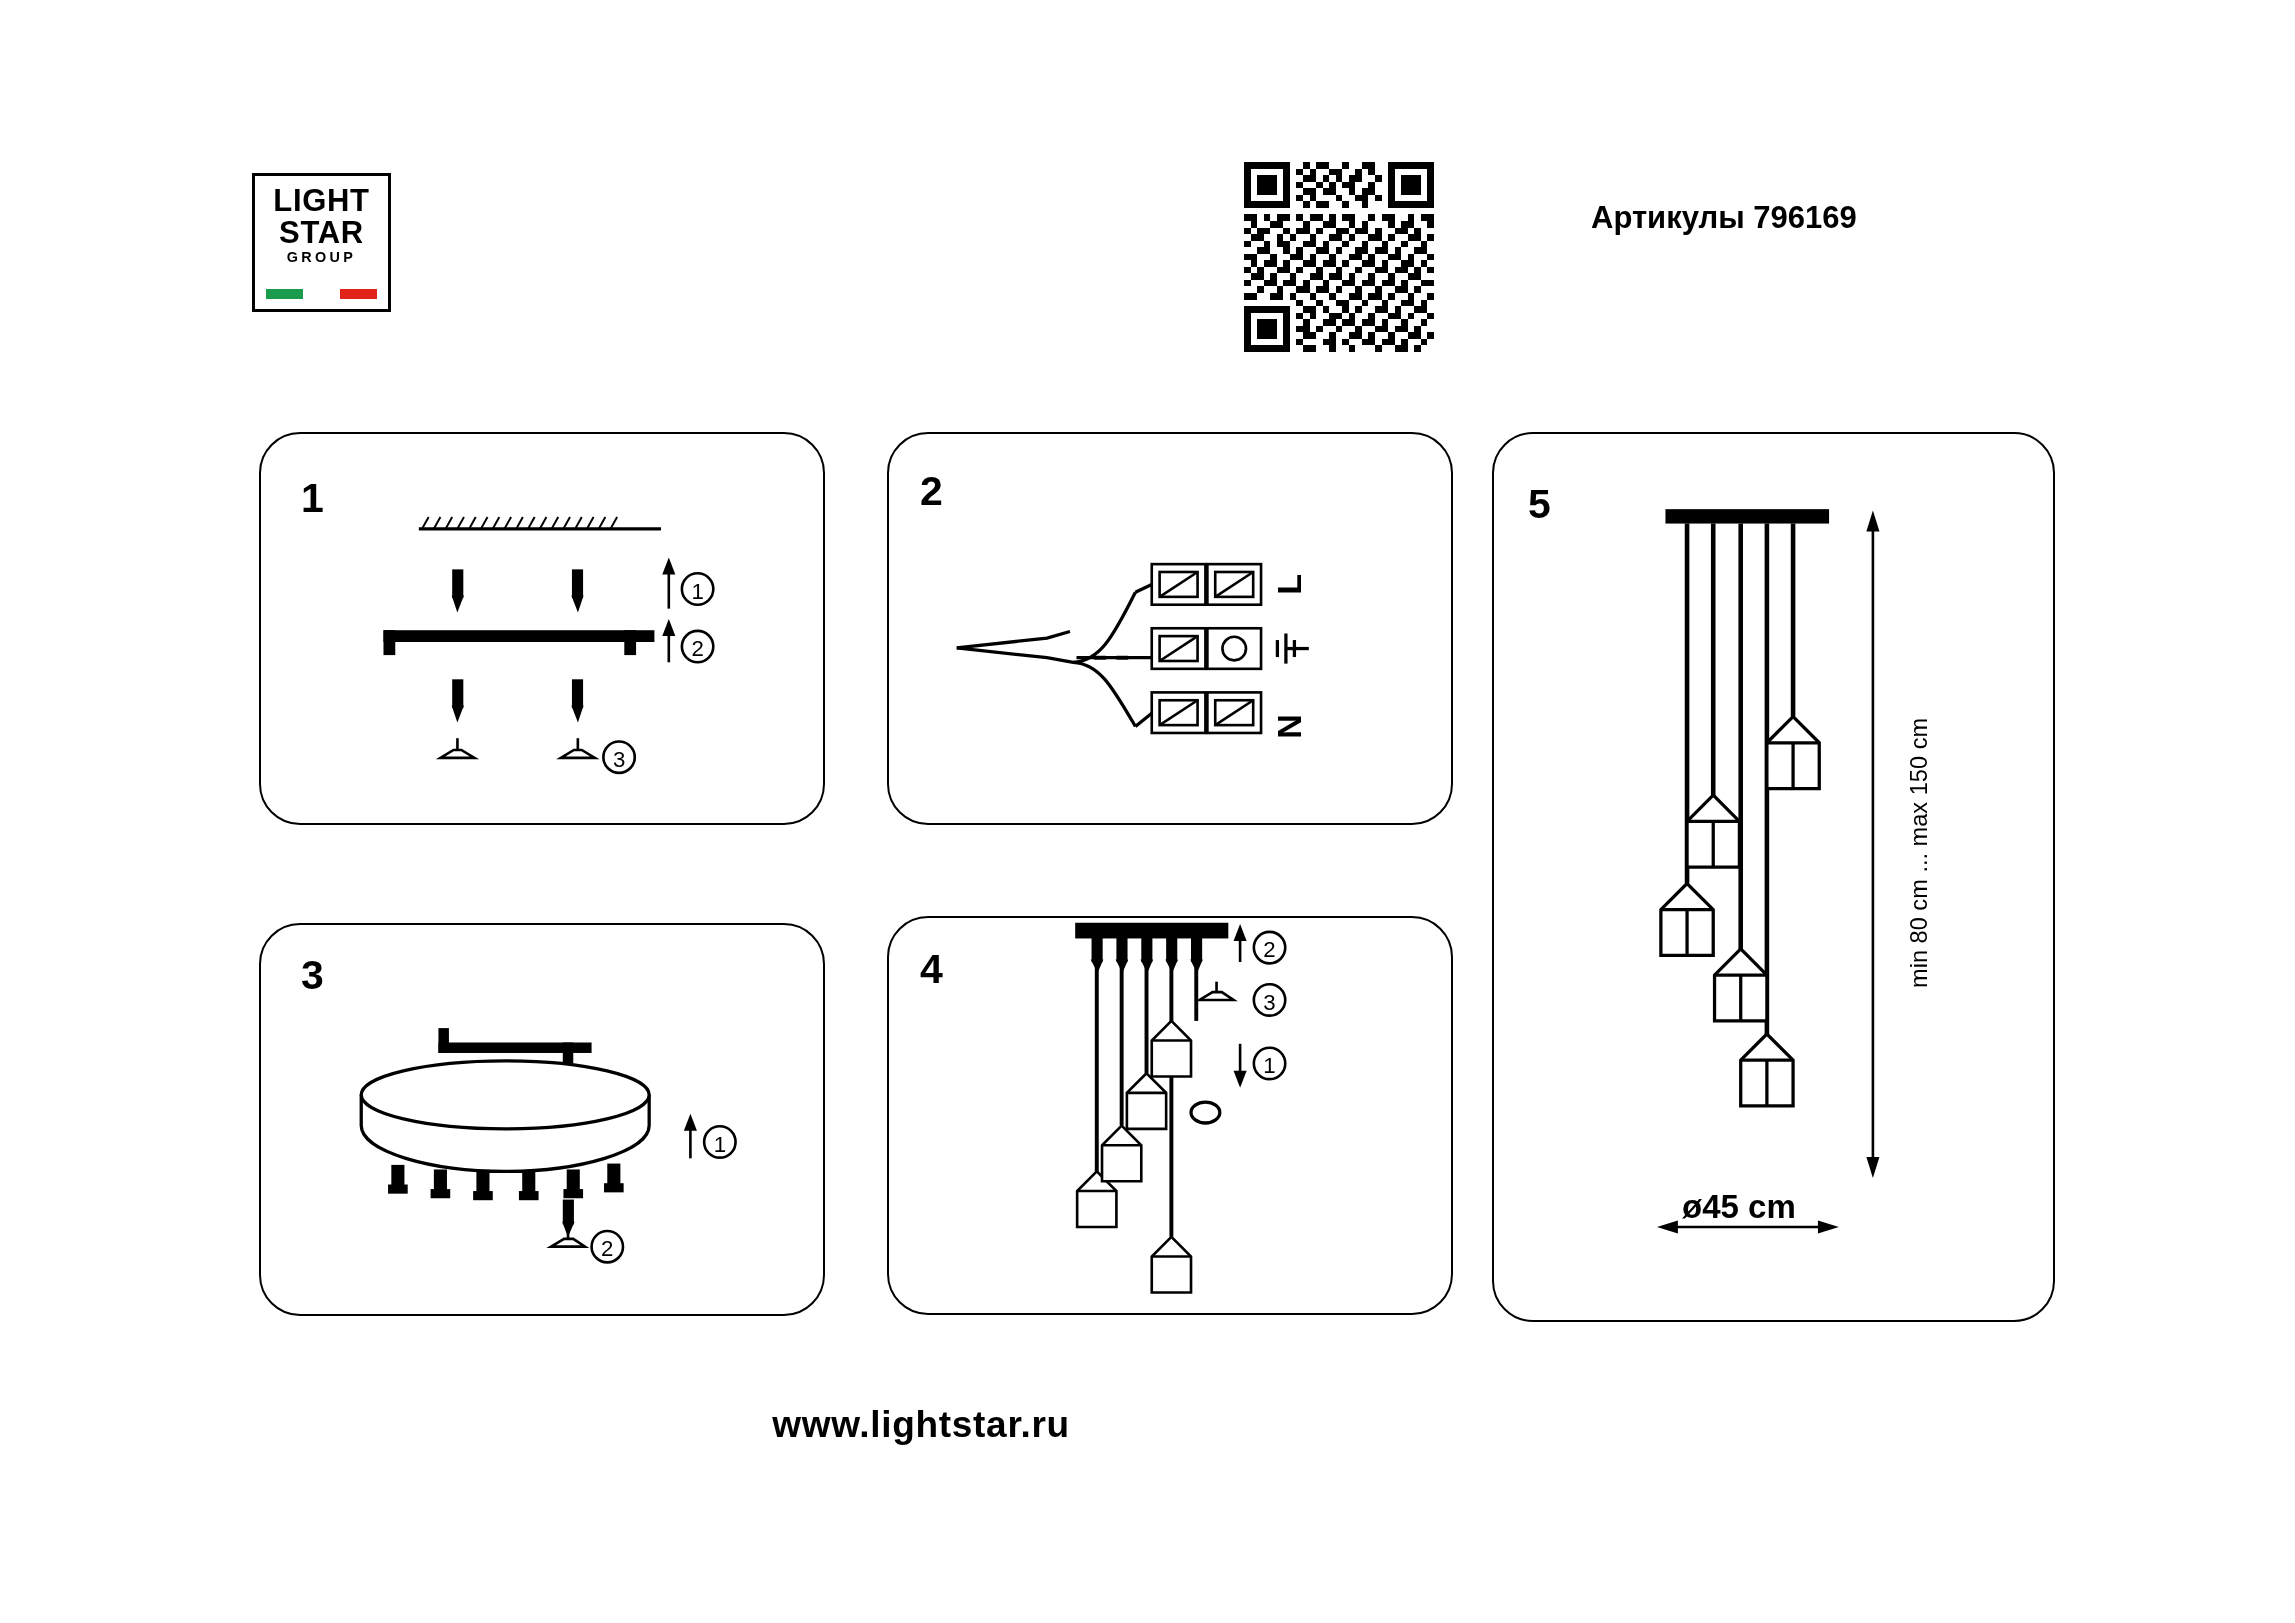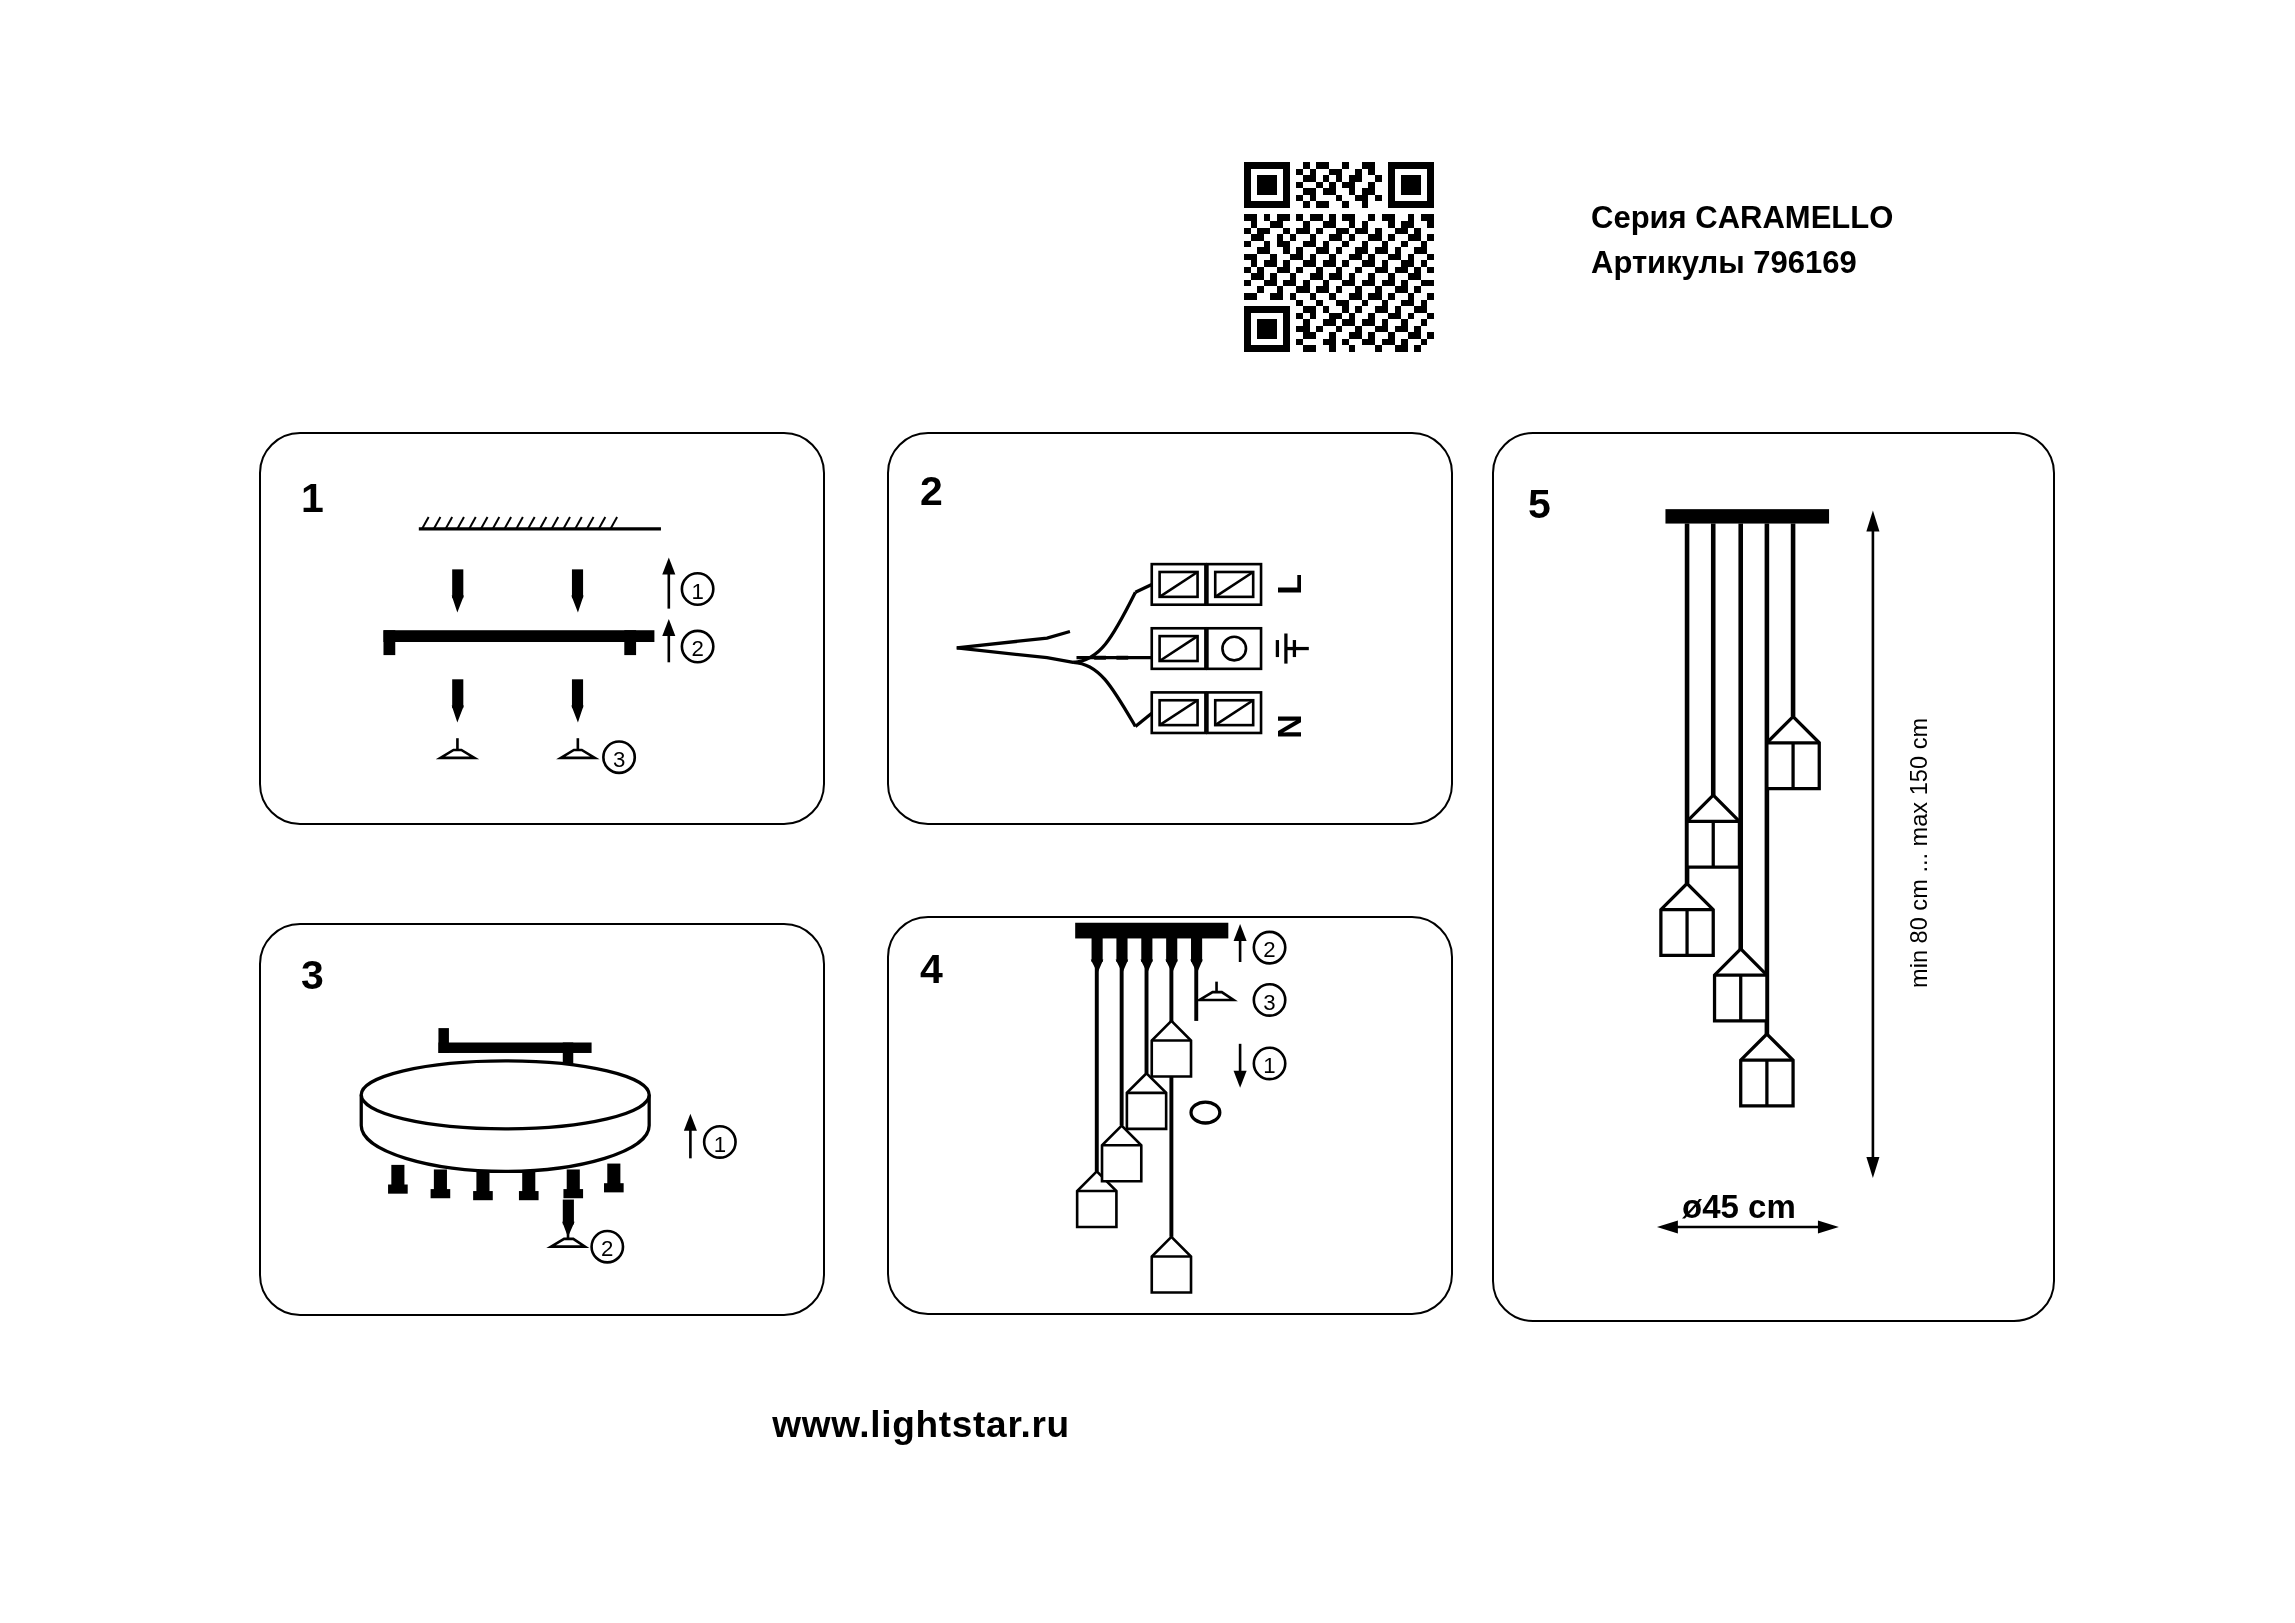--- a/index.html
+++ b/index.html
@@ -138,20 +138,32 @@
     transform-origin: 0 0;
     white-space: nowrap;
     font-size: 22px;
   }
 </style>
 </head>
 <body>
 
 <div id="header">
 
+  <div id="logo-box">
+    <div id="logo-text">
+      <div class="l1">LIGHT</div>
+      <div class="l2">STAR</div>
+      <div class="l3">GROUP</div>
+    </div>
+    <div id="logo-flag">
+      <i style="background:#1a9c4c"></i>
+        <i style="background:#ffffff"></i>
+        <i style="background:#e2231a"></i>
+    </div>
+  </div>
 
 
   <svg id="qr" viewBox="0 0 29 29" shape-rendering="crispEdges">
     <rect width="29" height="29" fill="#fff"></rect>
     <g fill="#000">
       <rect x="0" y="0" width="7" height="1"></rect>
         <rect x="0" y="6" width="7" height="1"></rect>
       <rect x="0" y="0" width="1" height="7"></rect>
         <rect x="6" y="0" width="1" height="7"></rect>
       <rect x="2" y="2" width="3" height="3"></rect>
@@ -379,21 +391,20 @@
       <rect x="9" y="28" width="2" height="1"></rect>
         <rect x="13" y="28" width="1" height="1"></rect>
         <rect x="16" y="28" width="1" height="1"></rect>
         <rect x="20" y="28" width="1" height="1"></rect>
         <rect x="23" y="28" width="2" height="1"></rect>
         <rect x="26" y="28" width="1" height="1"></rect>
     </g>
   </svg>
 
   <div id="series-block">
-    <div class="row">Серия CARAMELLO</div>
     <div class="row">Артикулы 796169</div>
   </div>
 </div>
 
 <div class="panel" id="panel1"></div>
 <div class="panel" id="panel2"></div>
 <div class="panel" id="panel3"></div>
 <div class="panel" id="panel4"></div>
 <div class="panel" id="panel5"></div>
 

